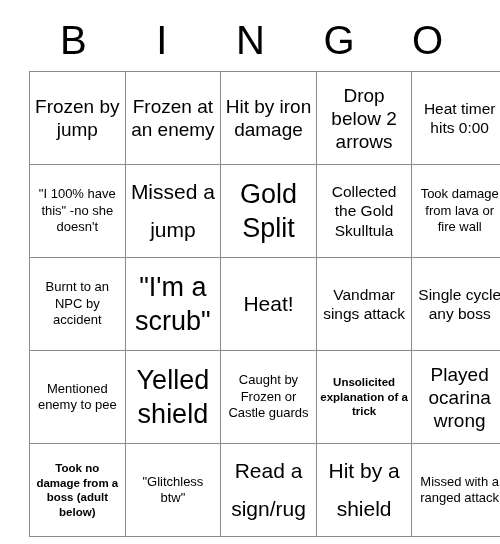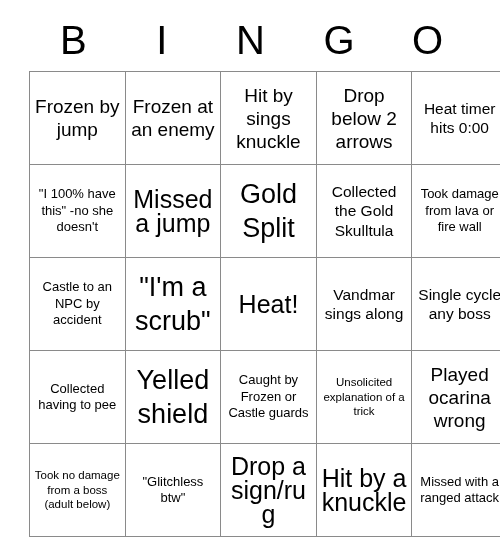--- a/index.html
+++ b/index.html
@@ -46,73 +46,73 @@
     border: 1px solid #8a8a8a;
     width: 88.6px;
     height: 88px;
     padding: 2px 3px;
     text-align: center;
     vertical-align: middle;
     color: #000000;
     overflow: hidden;
     word-wrap: break-word;
   }
-  .sz-xs { font-size: 11.5px; line-height: 14.5px; }
+  .sz-xs { font-size: 11.5px; line-height: 14.5px; font-weight: bold; }
   .sz-s  { font-size: 13px;   line-height: 16.5px; }
   .sz-m  { font-size: 15.5px; line-height: 19.5px; }
   .sz-l  { font-size: 19px;   line-height: 23px; }
-  .sz-xl { font-size: 25px;   line-height: 24px; }
+  .sz-xl { font-size: 21px;   line-height: 38px; }
   .sz-xxl{ font-size: 27px;   line-height: 34px; }
 </style>
 </head>
 <body>
 
 <div class="card">
 
   <div class="header-row">
     <div class="header-cell">B</div>
     <div class="header-cell">I</div>
     <div class="header-cell">N</div>
     <div class="header-cell">G</div>
     <div class="header-cell">O</div>
   </div>
 
   <table class="grid">
     <tbody>
       <tr>
         <td class="sz-l">Frozen by jump</td>
         <td class="sz-l">Frozen at an enemy</td>
-        <td class="sz-l">Hit by sings knuckle</td>
+        <td class="sz-l">Hit by iron damage</td>
         <td class="sz-l">Drop below 2 arrows</td>
         <td class="sz-m">Heat timer hits 0:00</td>
       </tr>
       <tr>
         <td class="sz-s">"I 100% have this" -no she doesn't</td>
         <td class="sz-xl">Missed a jump</td>
         <td class="sz-xxl">Gold Split</td>
         <td class="sz-m">Collected the Gold Skulltula</td>
         <td class="sz-s">Took damage from lava or fire wall</td>
       </tr>
       <tr>
-        <td class="sz-s">Castle to an NPC by accident</td>
+        <td class="sz-s">Burnt to an NPC by accident</td>
         <td class="sz-xxl">"I'm a scrub"</td>
         <td class="sz-xl">Heat!</td>
-        <td class="sz-m">Vandmar sings along</td>
+        <td class="sz-m">Vandmar sings attack</td>
         <td class="sz-m">Single cycle any boss</td>
       </tr>
       <tr>
-        <td class="sz-s">Collected having to pee</td>
+        <td class="sz-s">Mentioned enemy to pee</td>
         <td class="sz-xxl">Yelled shield</td>
         <td class="sz-s">Caught by Frozen or Castle guards</td>
         <td class="sz-xs">Unsolicited explanation of a trick</td>
         <td class="sz-l">Played ocarina wrong</td>
       </tr>
       <tr>
         <td class="sz-xs">Took no damage from a boss (adult below)</td>
         <td class="sz-s">"Glitchless btw"</td>
-        <td class="sz-xl">Drop a sign/rug</td>
-        <td class="sz-xl">Hit by a knuckle</td>
+        <td class="sz-xl">Read a sign/rug</td>
+        <td class="sz-xl">Hit by a shield</td>
         <td class="sz-s">Missed with a ranged attack</td>
       </tr>
     </tbody>
   </table>
 
 </div>
 
 </body></html>

